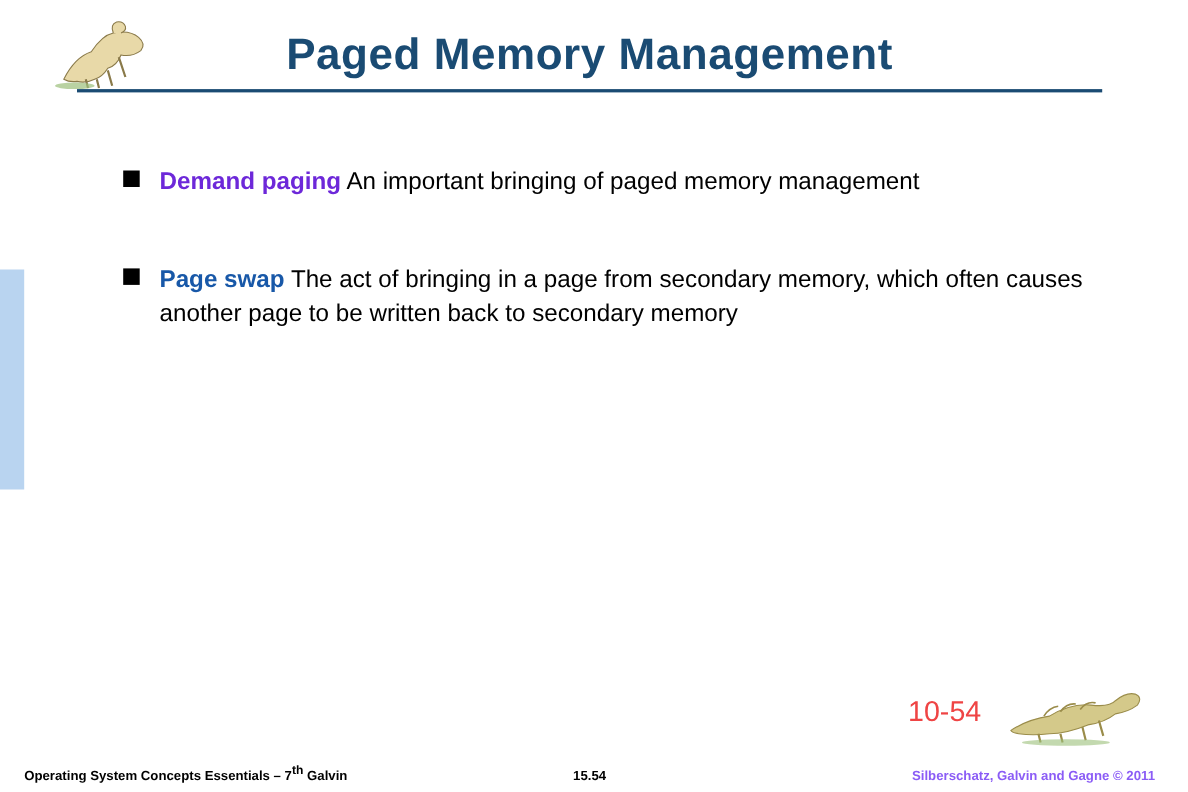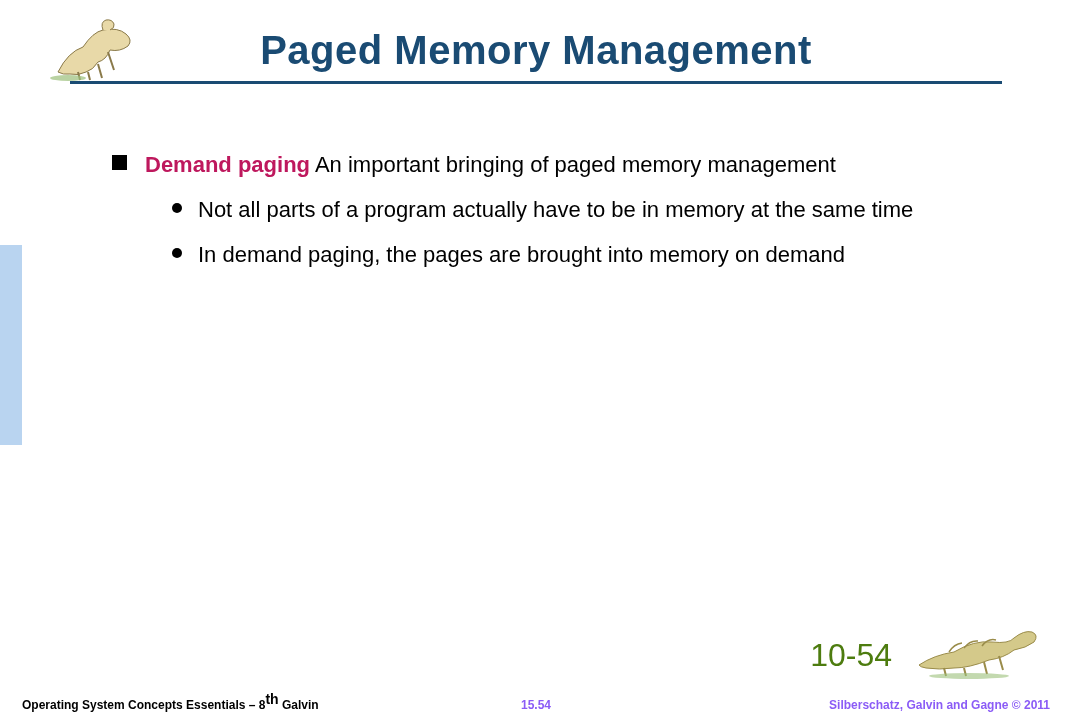--- a/index.html
+++ b/index.html
@@ -8,31 +8,31 @@
   .title-row { position: relative; padding-top: 28px; }
   .title { color: #1a4b73; font-size: 40px; font-weight: bold; text-align: center; letter-spacing: 0.5px; }
   .title-underline { height: 3px; background: #1a4b73; margin: 8px 70px 0 70px; }
   .top-logo { position: absolute; left: 48px; top: 12px; }
   .bottom-logo { position: absolute; right: 28px; bottom: 36px; }
   .sidebar { position: absolute; left: 0; top: 245px; width: 22px; height: 200px; background: #b9d4f0; }
   .content { position: absolute; left: 112px; top: 150px; right: 44px; }
   .bullet-line { display: flex; align-items: flex-start; margin-bottom: 14px; }
   .square { width: 15px; height: 15px; background: #000; flex: 0 0 auto; margin-top: 5px; margin-right: 18px; }
   .bullet-text { font-size: 22px; color: #000; line-height: 1.4; }
-  .term { font-weight: bold; color: #be185d; }
+  .term { font-weight: bold; color: #6d28d9; }
   .term2 { font-weight: bold; color: #1858a8; }
   .sub-list { margin-left: 60px; margin-top: 6px; }
   .sub-line { display: flex; align-items: flex-start; margin-bottom: 14px; }
   .dot { width: 10px; height: 10px; border-radius: 50%; background: #000; flex: 0 0 auto; margin-top: 8px; margin-right: 16px; }
   .block2 { margin-top: 58px; }
-  .page-corner { position: absolute; right: 180px; bottom: 46px; font-size: 32px; color: #4d7c0f; }
+  .page-corner { position: absolute; right: 180px; bottom: 58px; font-size: 26px; color: #ef4444; }
   .footer { position: absolute; left: 0; right: 0; bottom: 8px; display: flex; align-items: flex-end; justify-content: space-between; padding: 0 22px; font-size: 12px; font-weight: bold; }
   .footer-left { color: #000; }
-  .footer-left sup { font-size: 14px; margin-top: 16px; }
-  .footer-center { color: #8b5cf6; position: absolute; left: 50%; transform: translateX(-50%); text-align: center; }
+  .footer-left sup { font-size: 11px; margin-top: 16px; }
+  .footer-center { color: #000000; position: absolute; left: 50%; transform: translateX(-50%); text-align: center; }
   .footer-right { color: #8b5cf6; }
 </style>
 </head>
 <body>
 <div class="slide">
 
   <div class="top-logo">
     <svg width="110" height="70" viewBox="0 0 110 70">
       <path d="M10 60 Q 20 40 35 35 Q 45 20 55 18 Q 70 15 78 22 Q 85 28 80 34 Q 72 40 62 38 Q 58 48 50 50 Q 45 58 38 60 Q 30 64 22 62 Q 15 63 10 60 Z" fill="#e8d9a8" stroke="#8a7a4a" stroke-width="1"></path>
       <path d="M55 18 Q 52 10 58 8 Q 64 7 66 12 Q 67 16 62 18" fill="#e8d9a8" stroke="#8a7a4a" stroke-width="1"></path>
@@ -60,37 +60,36 @@
   <div class="content">
 
     <div class="bullet-line">
       <div class="square"></div>
       <div class="bullet-text">
         <span class="term">Demand paging</span>
         <span> An important bringing of paged memory management</span>
       </div>
     </div>
 
-    <div class="sub-list">
-      <div class="sub-line">
-        <div class="dot"></div>
-        <div class="bullet-text">Not all parts of a program actually have to be in memory at the same time</div>
-      </div>
-      <div class="sub-line">
-        <div class="dot"></div>
-        <div class="bullet-text">In demand paging, the pages are brought into memory on demand</div>
+
+    <div class="block2">
+      <div class="bullet-line">
+        <div class="square"></div>
+        <div class="bullet-text">
+          <span class="term2">Page swap</span>
+          <span>  The act of bringing in a page from secondary memory, which often causes another page to be written back to secondary memory</span>
+        </div>
       </div>
     </div>
-
 
   </div>
 
   <div class="page-corner">10-54</div>
 
   <div class="footer">
     <div class="footer-left">
-      <span>Operating System Concepts Essentials – 8</span><sup>th</sup><span> Galvin</span>
+      <span>Operating System Concepts Essentials – 7</span><sup>th</sup><span> Galvin</span>
     </div>
     <div class="footer-center">15.54</div>
     <div class="footer-right">Silberschatz, Galvin and Gagne © 2011</div>
   </div>
 
 </div>
 
 </body></html>

